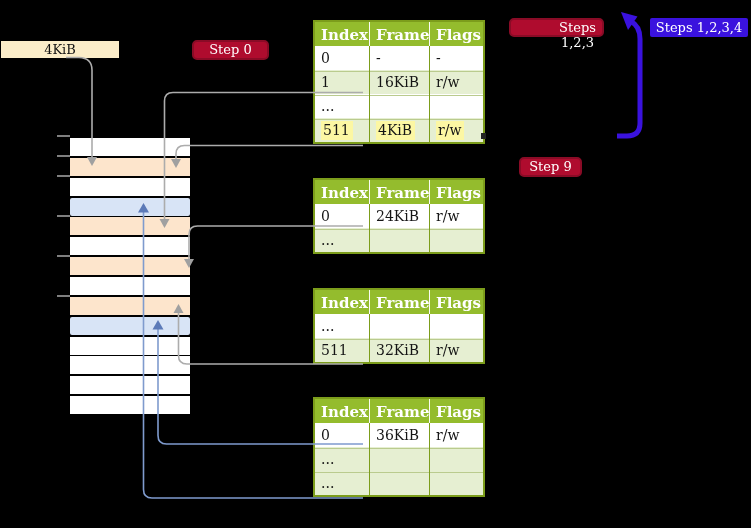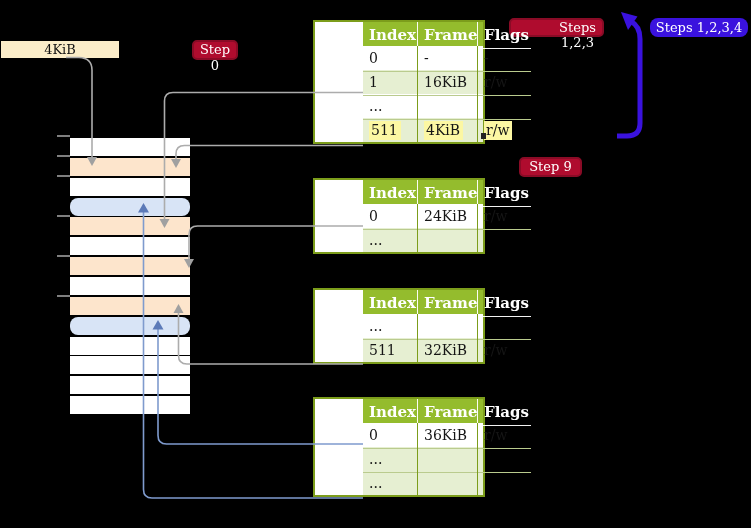--- a/index.html
+++ b/index.html
@@ -8,38 +8,38 @@
 
   
   .pagesize{position:absolute;left:1px;top:41px;width:118px;height:17px;
             background:var(--page_size_label_bg);color:#111;font-size:13px;
             line-height:17px;text-align:center;}
 
   
   .steplabel{position:absolute;box-sizing:border-box;color:#fff;font-size:13px;
              text-align:center;border-radius:5px;}
   .red{background:var(--label_red_bg);border:2px solid var(--label_red_border);}
-  .blue{background:var(--label_blue_bg);border-radius:8px;}
-  #step0{left:192px;top:40px;width:46px;height:20px;line-height:16px;text-align:center;}
+  .blue{background:var(--label_blue_bg);border-radius:2px;}
+  #step0{left:192px;top:40px;width:77px;height:20px;line-height:16px;text-align:center;}
   #steps123{left:509px;top:18px;width:95px;height:19px;line-height:15px;padding-left:42px;}
   #steps1234{left:650px;top:18px;width:98px;height:19px;line-height:19px;}
   #step4{left:519px;top:157px;width:63px;height:20px;line-height:16px;}
 
   
   #memory-column{position:absolute;left:70px;top:138px;width:120px;height:278px;}
   .mem-row{position:absolute;left:0;width:120px;height:18px;}
   .mem-row.white{background:var(--mem_white);}
   .mem-row.orange{background:var(--mem_orange);}
   .mem-row.blue{background:var(--mem_blue);}
   .tick{position:absolute;left:57px;width:13px;height:2px;background:var(--tick_color);}
 
   
   .ptable{position:absolute;left:313px;width:168px;border:2px solid var(--table_border);
           background:#fff;}
-  .tr{display:grid;grid-template-columns:55px 60px 53px;height:24px;margin-left:48px;}
+  .tr{display:grid;grid-template-columns:55px 60px 53px;height:24px;}
   .tr.head{background:var(--table_header_bg);}
   .tr.head .td{color:#fff;font-weight:bold;font-size:15px;line-height:26px;
                border-right:1px solid rgba(255,255,255,.95);border-bottom:1px solid rgba(255,255,255,.95);}
   .td{box-sizing:border-box;padding-left:6px;font-size:14px;line-height:25px;color:#151515;
       border-right:1px solid var(--table_border);border-bottom:1px solid var(--row_divider);}
   .tr .td:last-child{border-right:none;}
   .tr:last-child .td{border-bottom:none;}
   .tr.alt{background:var(--row_alt_bg);}
   .hl{background:var(--highlight_bg);padding:1px 3px 2px 2px;}
   #table1{top:20px;} #table2{top:178px;} #table3{top:288px;} #table4{top:397px;}

